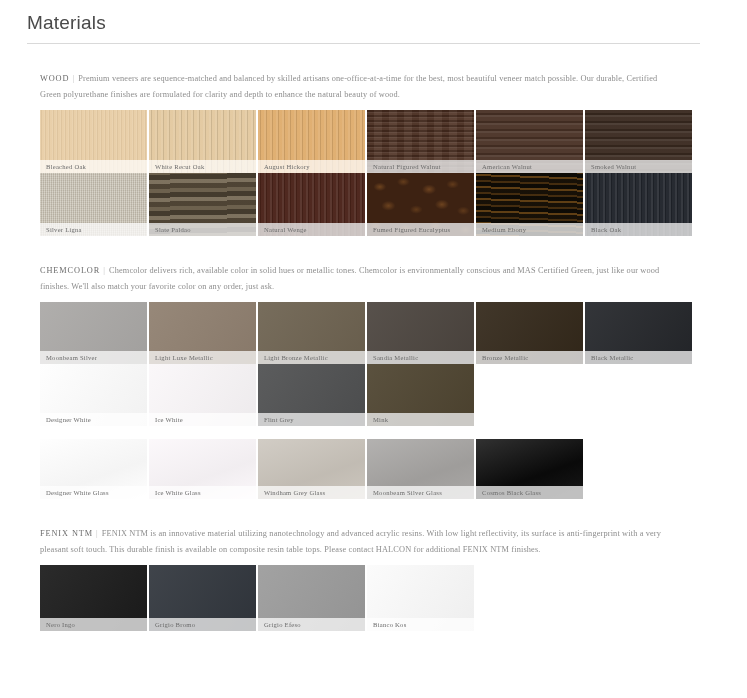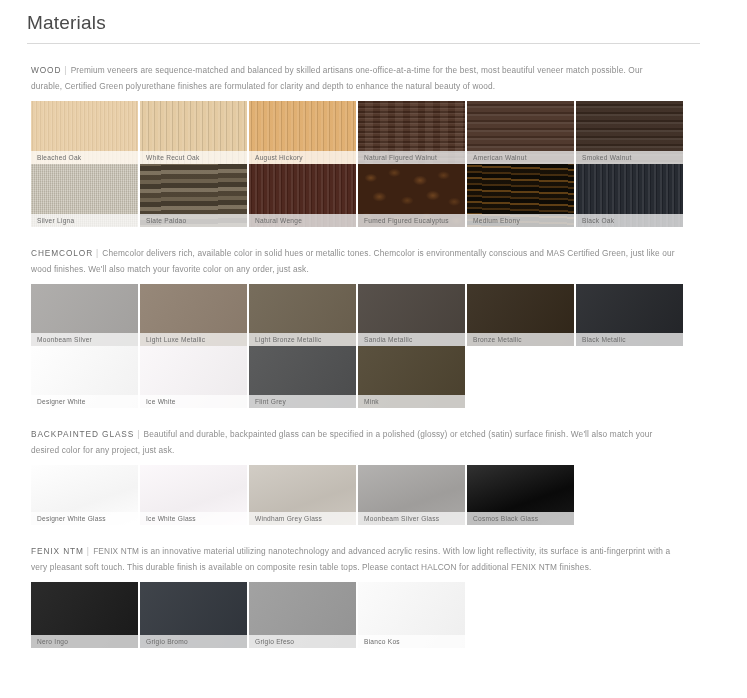--- a/index.html
+++ b/index.html
@@ -30,22 +30,23 @@
     margin: 0;
     padding: 12px 0 9px 27px;
   }
   .title-rule {
     height: 1px;
     background: #d9d9d9;
     margin: 0 47px 0 27px;
   }
 
   .section {
-    margin: 4px;
+    margin: 13px;
     padding: 0;
+    font-family: Liberation Serif, serif;
   }
   .section-desc {
     margin: 0;
     padding: 14px 68px 7px 27px;
     font-size: 8.3px;
     line-height: 16px;
     color: #8d8d8d;
     letter-spacing: .15px;
     text-align: left;
   }
@@ -325,21 +326,20 @@
             <div class="fill grain-smooth" style="background: rgb(79, 80, 81);"></div>
             <div class="label">Flint Grey</div>
           </div>
           <div class="swatch dark">
             <div class="fill grain-smooth" style="background: rgb(78, 68, 48);"></div>
             <div class="label">Mink</div>
           </div>
         </div>
       </div>
       <div class="section">
-        <p class="section-desc"><span class="term">BACKPAINTED GLASS</span><span class="divider">|</span><span>Beautiful and durable, backpainted glass can be specified in a polished (glossy) or etched (satin) surface finish. We'll also match your desired color for any project, just ask.</span></p>
         <div class="swatch-row glass-row">
           <div class="swatch">
             <div class="fill grain-glass" style="background: rgb(254, 254, 254);"></div>
             <div class="label">Designer White Glass</div>
           </div>
           <div class="swatch">
             <div class="fill grain-glass" style="background: rgb(251, 247, 250);"></div>
             <div class="label">Ice White Glass</div>
           </div>
           <div class="swatch">

